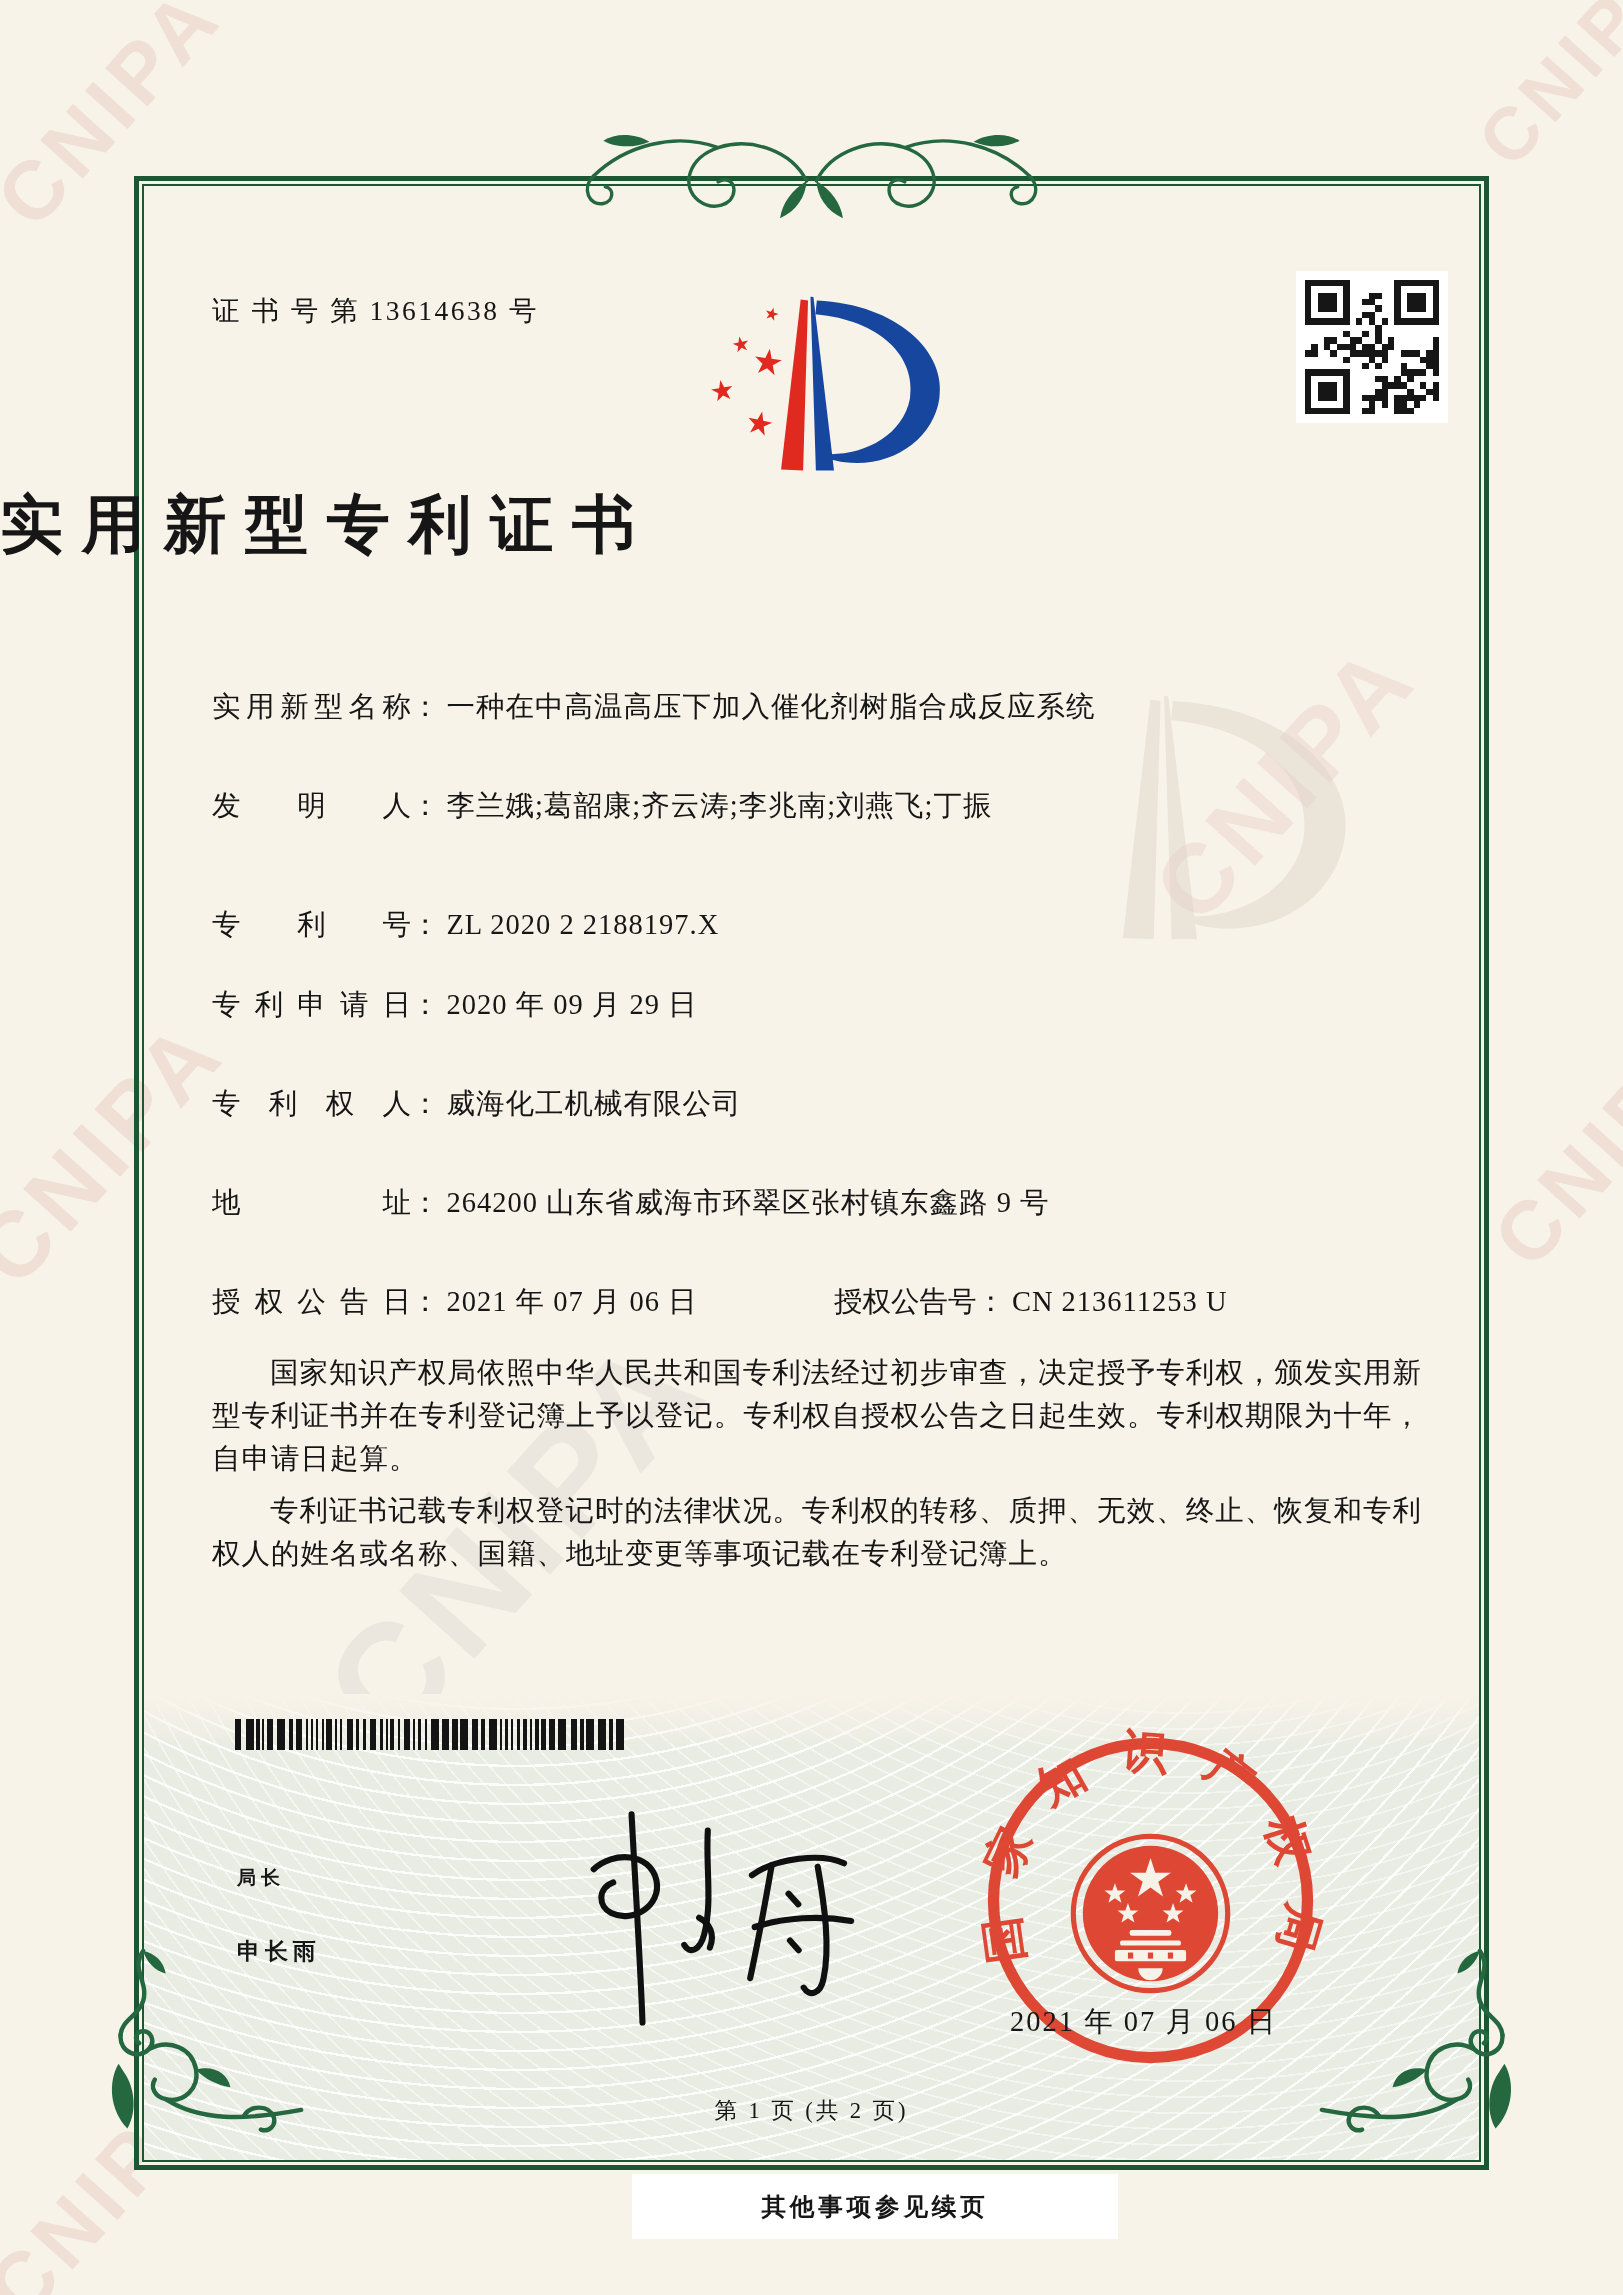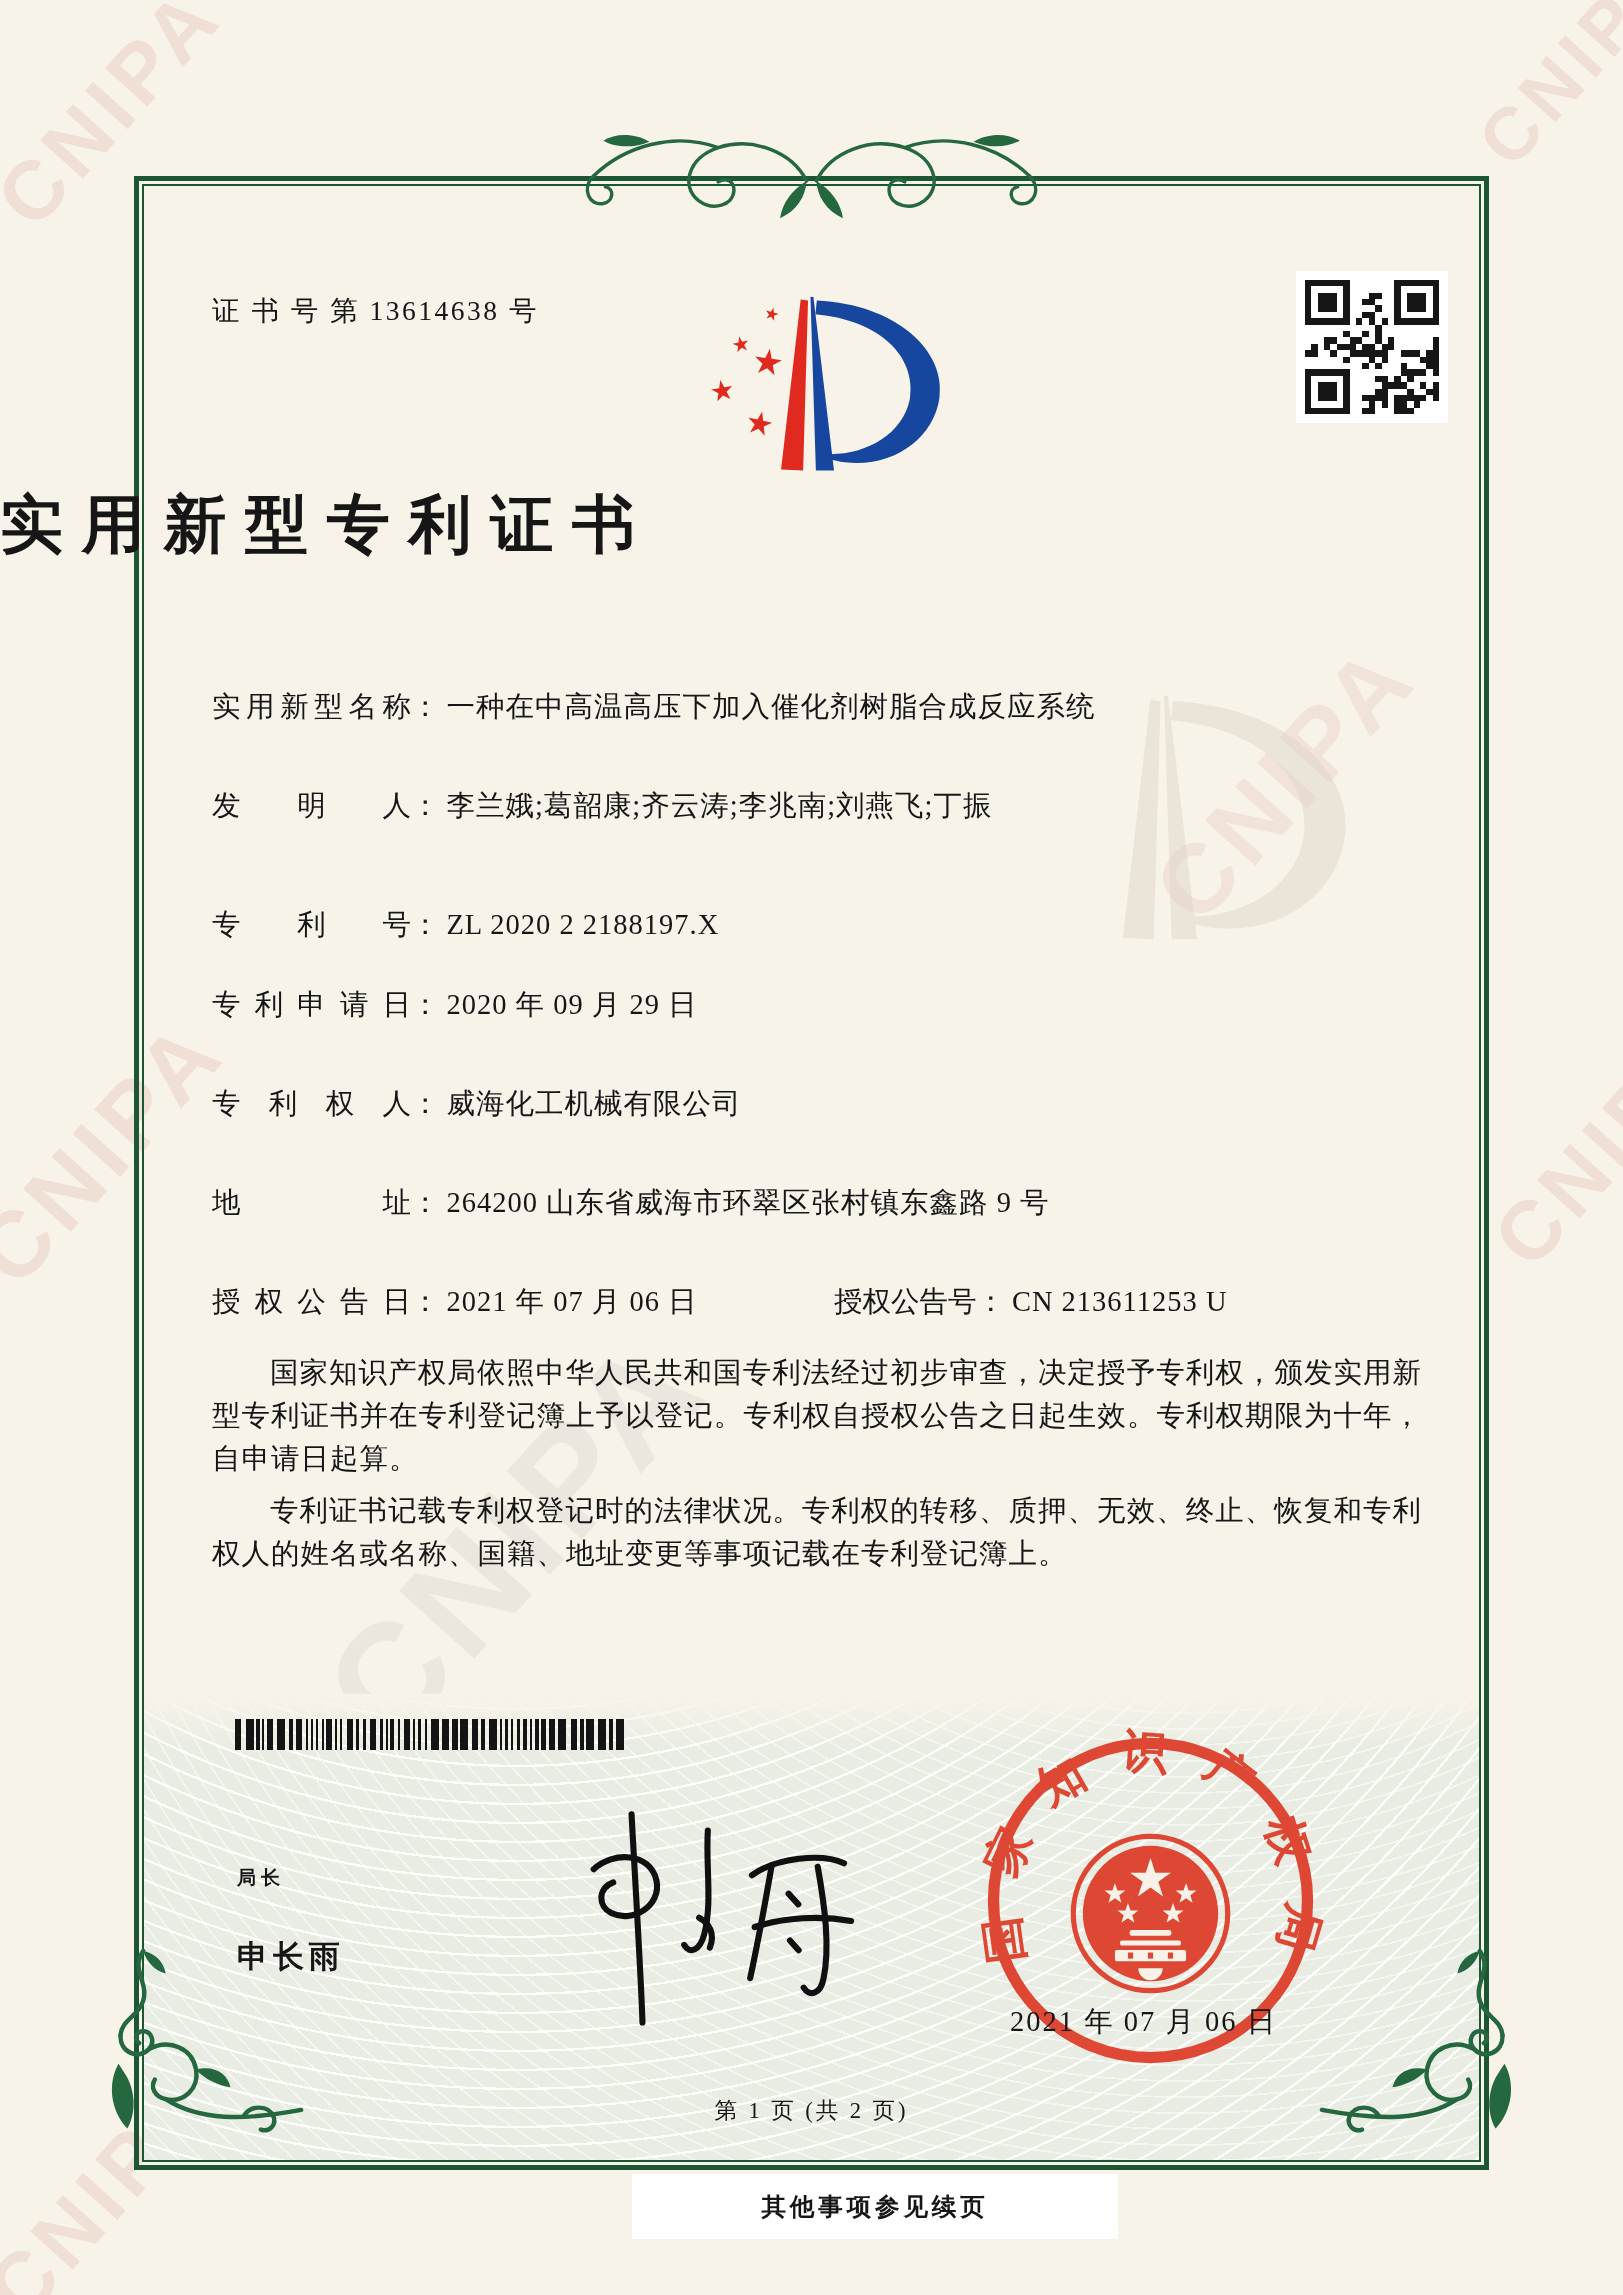--- a/index.html
+++ b/index.html
@@ -91,21 +91,21 @@
     text-align:justify;letter-spacing:1px;
   }
   .paras p + p{margin-top:8.8px;}
   .barcode{
     position:absolute;left:235px;top:1719px;width:415px;height:31px;
     display:flex;align-items:stretch;overflow:hidden;
   }
   .barcode i{display:block;background:#141414;height:100%;flex:0 0 auto;}
   .dir-label{position:absolute;left:237px;top:1865px;font-size:19px;font-weight:700;
     font-family:"Liberation Sans","DejaVu Sans",sans-serif;letter-spacing:4.9px;}
-  .dir-name{position:absolute;left:237px;top:1936px;font-size:31px;font-weight:700;
+  .dir-name{position:absolute;left:237px;top:1936px;font-size:23px;font-weight:700;
     font-family:Liberation Mono, monospace;letter-spacing:4.9px;}
   .sig{position:absolute;left:469px;top:1802px;width:407px;height:226px;}
   .seal{position:absolute;left:977px;top:1727px;width:347px;height:347px;}
   .seal-date{
     position:absolute;left:1010px;top:2003px;font-size:28.5px;letter-spacing:2px;z-index:5;white-space:nowrap;
   }
   .pageinfo{
     position:absolute;left:0;top:2095px;width:100%;text-align:center;font-size:22.6px;letter-spacing:2.9px;
   }
   .contbox{

